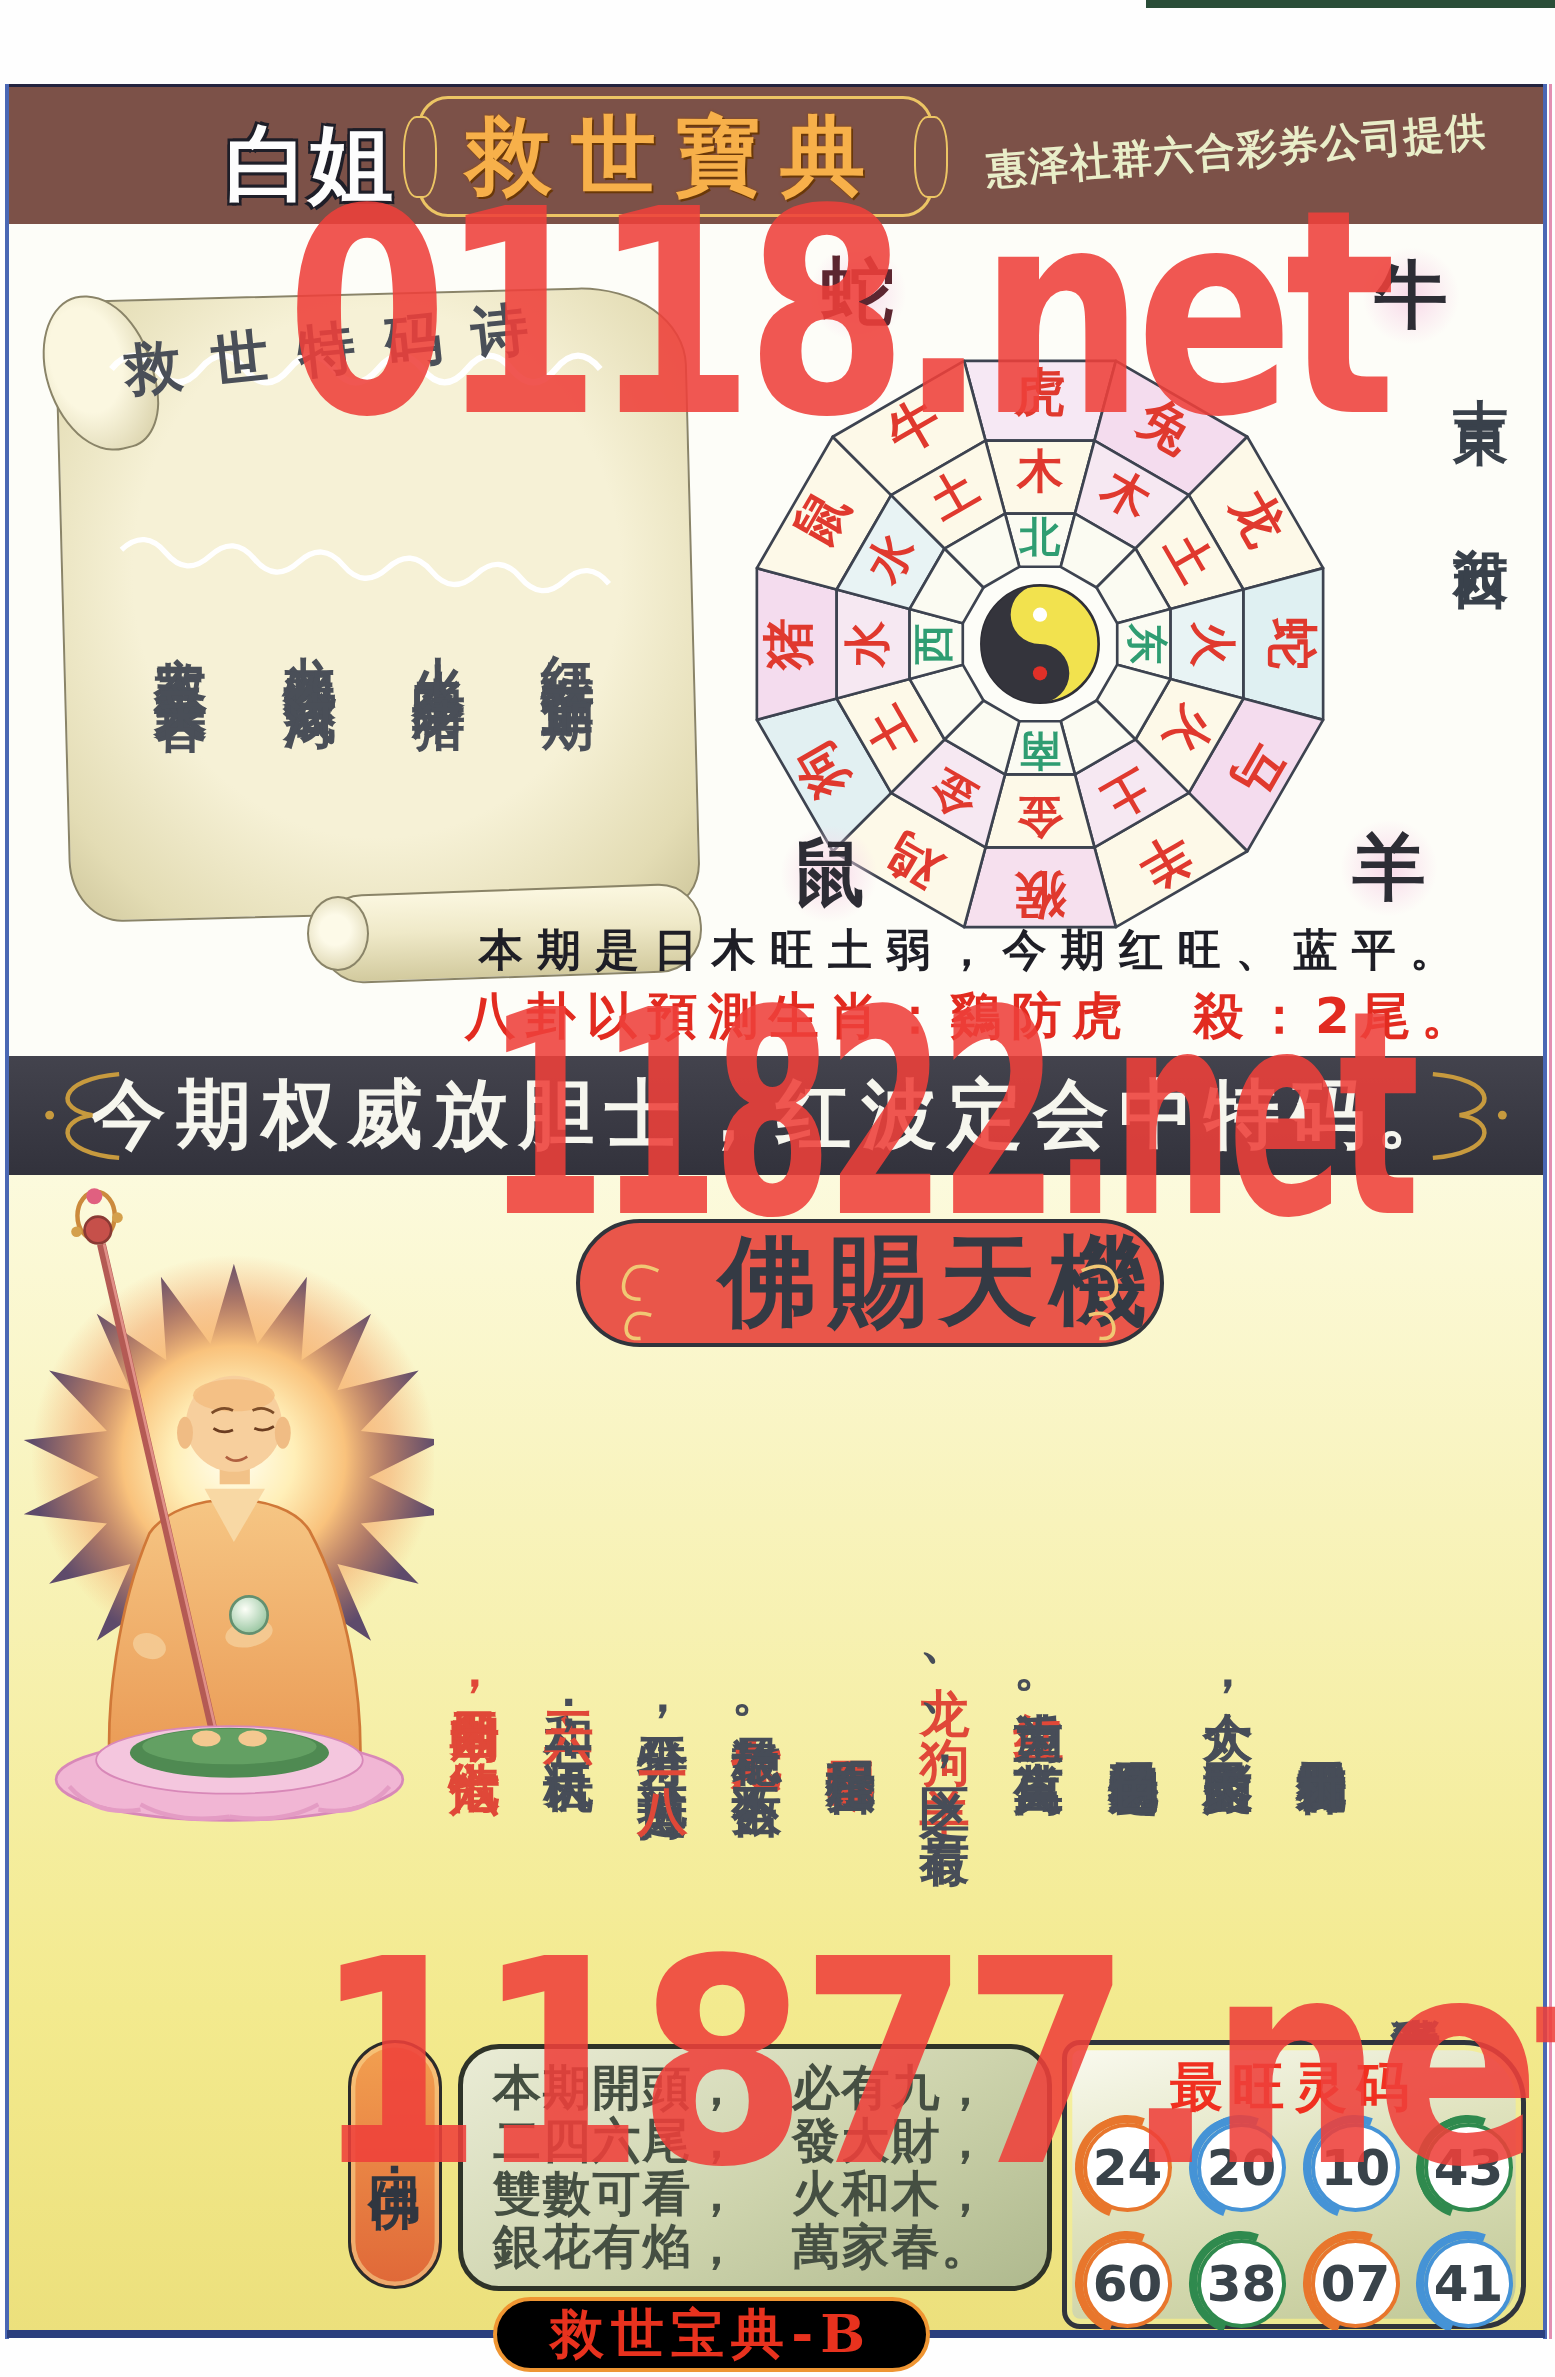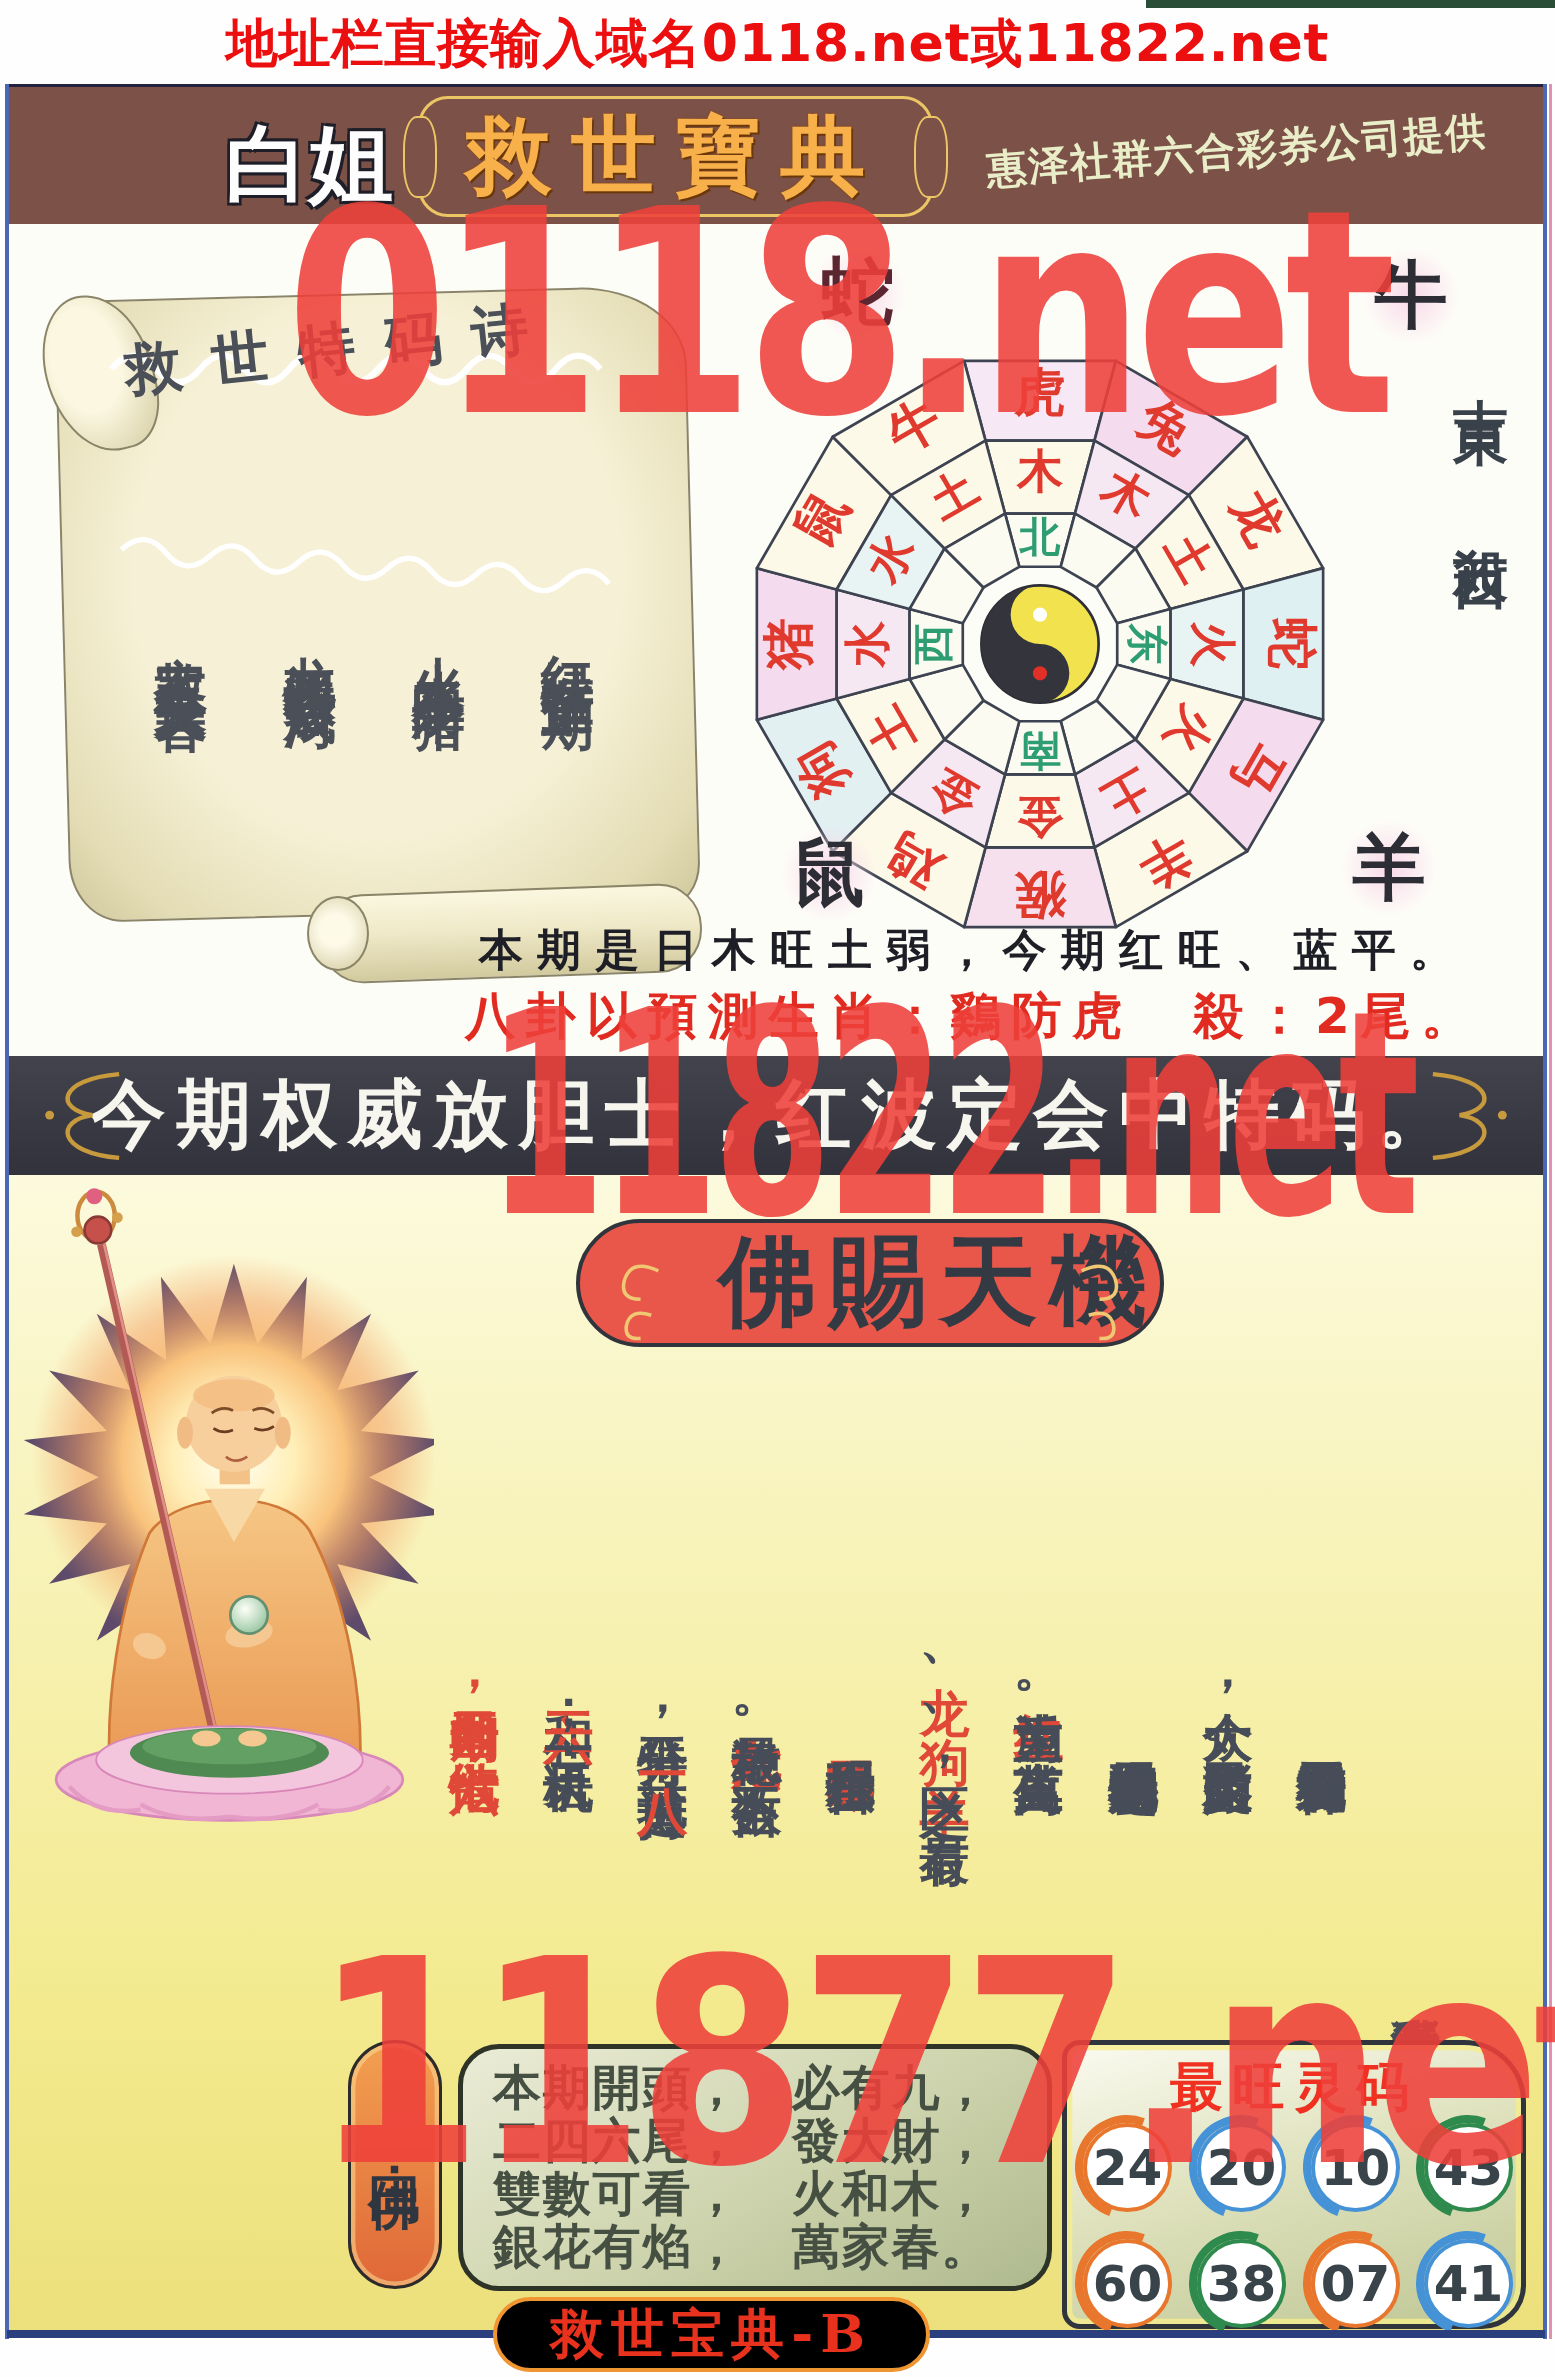--- a/index.html
+++ b/index.html
@@ -117,21 +117,20 @@
       transform-origin:left top;font-family:"DejaVu Sans","Liberation Sans",sans-serif}
   .wm1{left:286px;top:172px;font-size:284px;letter-spacing:-10.7px;transform:scaleX(.82)}
   .wm2{left:487px;top:973px;font-size:284px;letter-spacing:-9px;transform:scaleX(.60)}
   .wm3{left:313px;top:1922px;font-size:284px;letter-spacing:-9px;transform:scaleX(.86)}
 </style>
 </head>
 <body>
 
 <div class="page">
 
-  <div class="abs top-notice">地址栏直接输入域名0118.net或11822.net</div>
   <div class="abs topright-strip"></div>
 
   <div class="abs header">
     <div class="abs brand">白姐</div>
     <div class="abs title-frame">
       <span class="main-title">救世寶典</span>
     </div>
     <div class="abs provider">惠泽社群六合彩券公司提供</div>
   </div>
 

